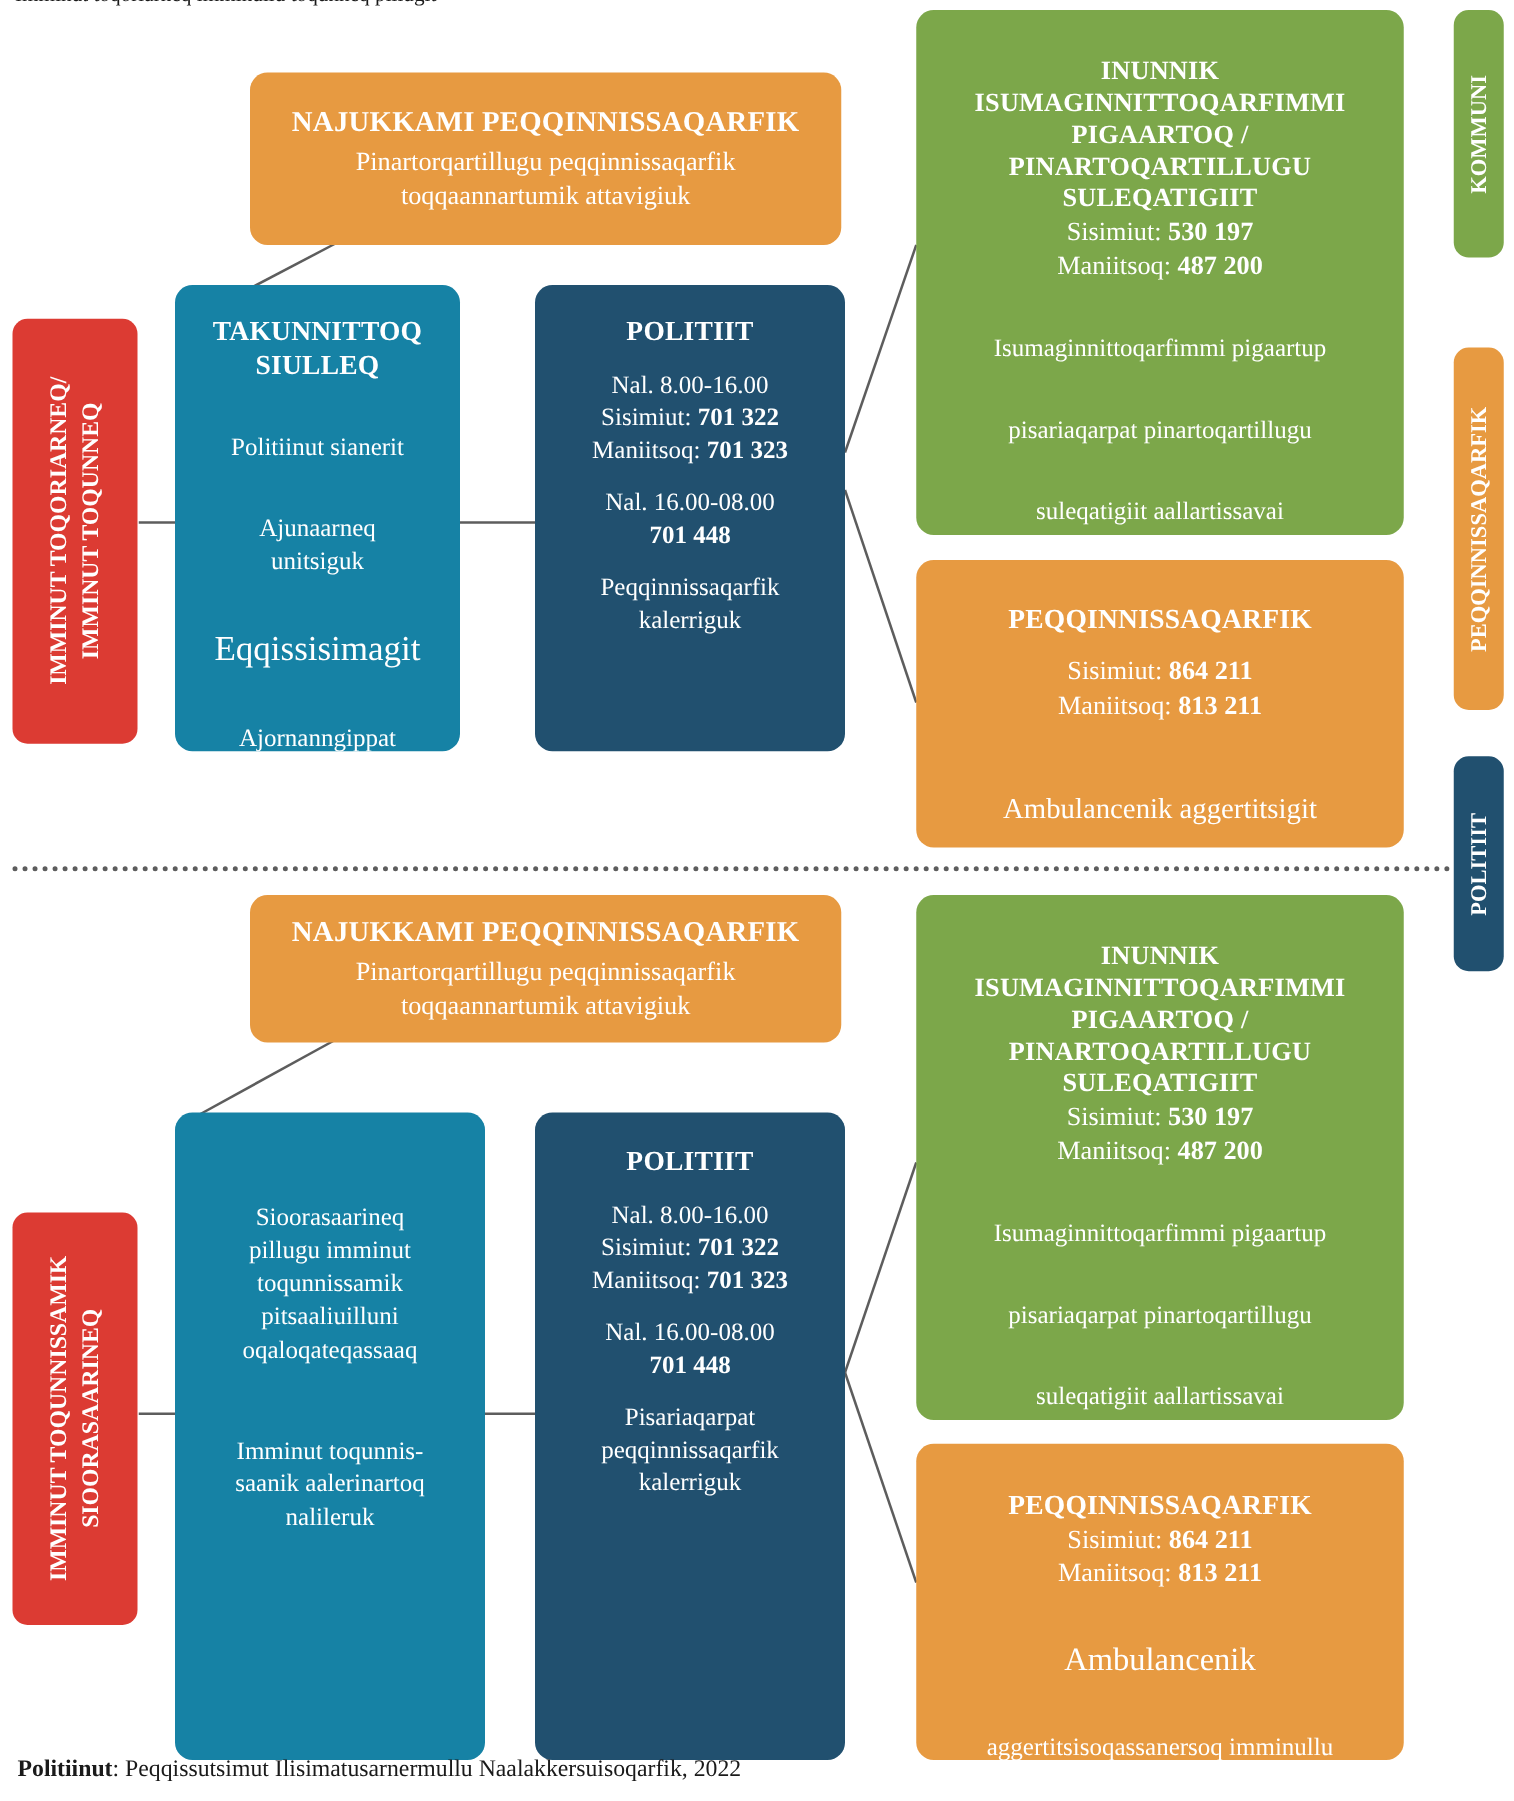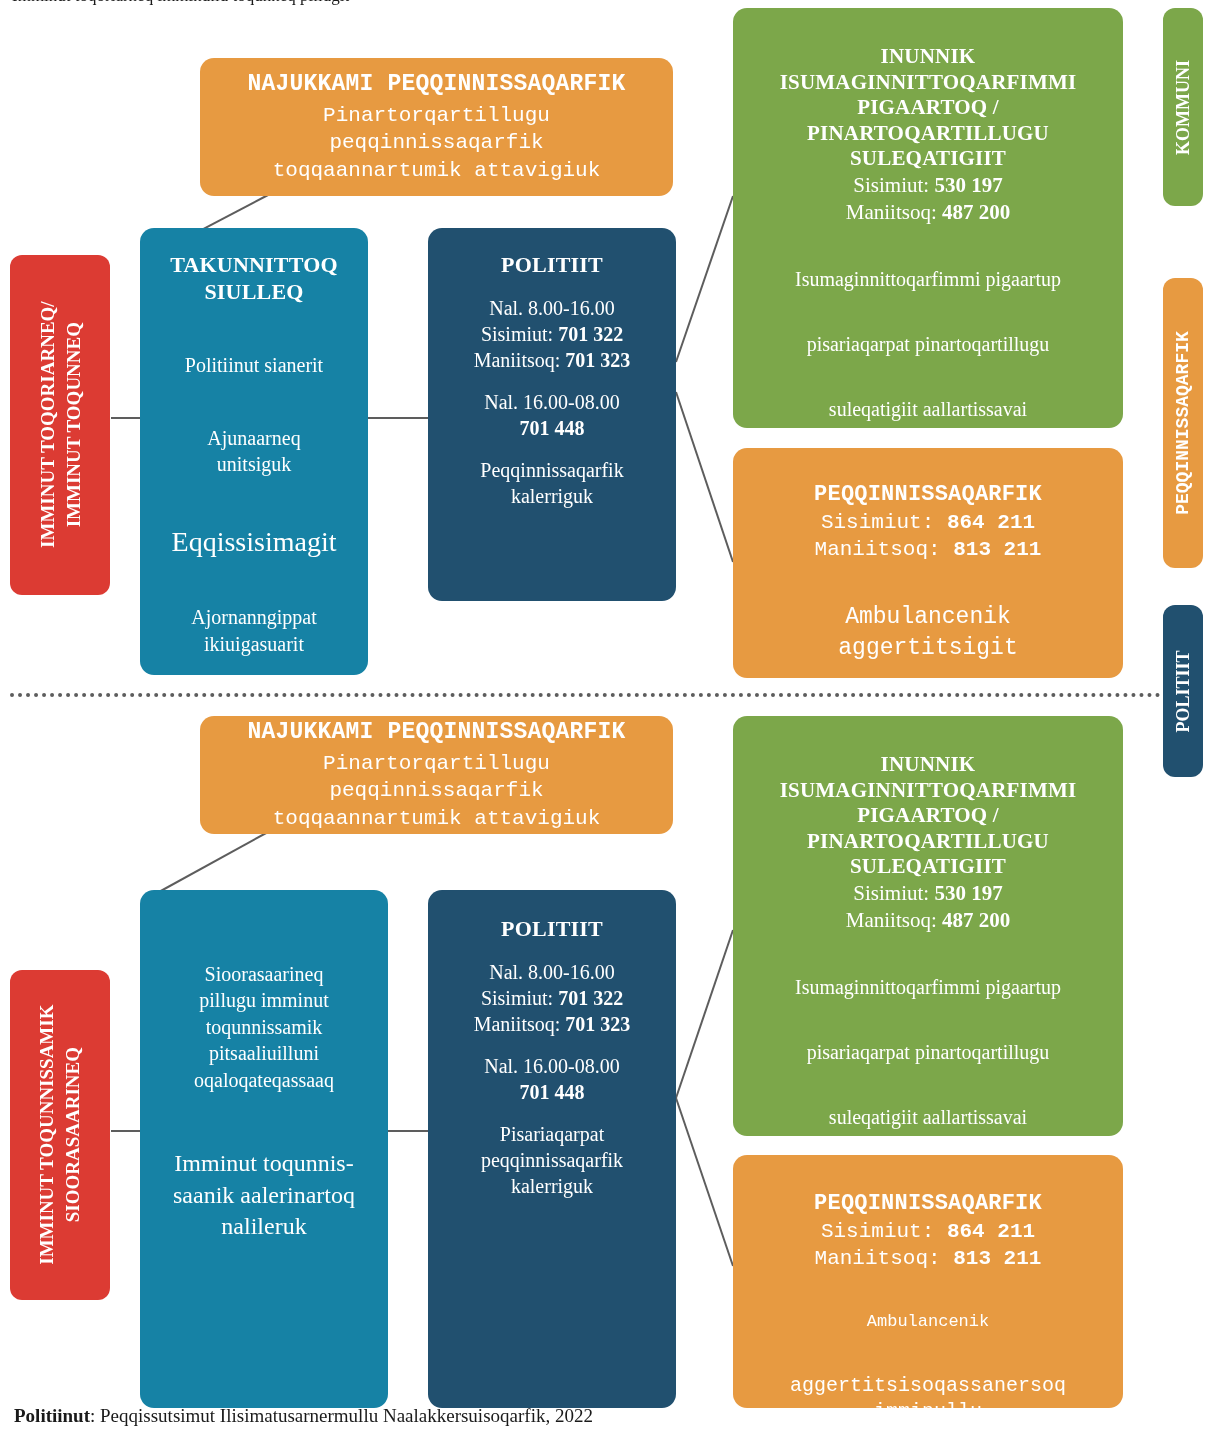--- a/index.html
+++ b/index.html
@@ -29,21 +29,21 @@
     letter-spacing:.2px;
     line-height:1.22;
   }
   .box .line{line-height:1.3;}
   .box .para{line-height:1.32;margin-top:39px;}
   .gap{height:16px;}
   .gap-sm{height:10px;}
 
   
   .c-green{background:#7CA74A;}
-  .c-orange{background:#E79A41;font-family:Liberation Mono, monospace;}
+  .c-orange{background:#E79A41;}
   .c-blue{background:#1682A5;}
   .c-navy{background:#21506F;}
   .c-red{background:#DC3B33;}
 
   b.num{font-weight:bold;}
 
   
   .vbox{
     position:absolute;
     border-radius:12px;
@@ -119,21 +119,21 @@
       <div>IMMINUT TOQUNNEQ</div>
     </div>
   </div>
 
   <div class="box c-orange" style="left:200px;top:58px;width:473px;height:138px;padding:10px 18px;">
     <div class="title" style="font-size:23px;">NAJUKKAMI PEQQINNISSAQARFIK</div>
     <div class="line" style="font-size:21px;margin-top:4px;">Pinartorqartillugu peqqinnissaqarfik</div>
     <div class="line" style="font-size:21px;">toqqaannartumik attavigiuk</div>
   </div>
 
-  <div class="box c-blue" style="left:140px;top:228px;width:228px;height:447px;padding:18px 14px;justify-content:flex-start;">
+  <div class="box c-blue" style="left:140px;top:228px;width:228px;height:373px;padding:18px 14px;justify-content:flex-start;">
     <div class="title" style="font-size:22px;margin-top:6px;">
       <div>TAKUNNITTOQ</div>
       <div>SIULLEQ</div>
     </div>
     <div class="gap"></div>
     <div class="para" style="font-size:20px;">
       <span>Politiinut sianerit</span>
     </div>
     <div class="gap"></div>
     <div class="para" style="font-size:20px;white-space:pre-line;">Ajunaarneq
@@ -217,21 +217,21 @@
   </div>
 
   <div class="box c-blue" style="left:140px;top:890px;width:248px;height:518px;padding:16px 12px;justify-content:flex-start;">
     <div class="gap"></div>
     <div class="para" style="font-size:20px;white-space:pre-line;">Sioorasaarineq
 pillugu imminut
 toqunnissamik
 pitsaaliuilluni
 oqaloqateqassaaq</div>
     <div class="gap"></div>
-    <div class="para" style="font-size:24px;white-space:pre-line;">Imminut toqunnis-
+    <div class="para" style="font-size:20px;white-space:pre-line;">Imminut toqunnis-
 saanik aalerinartoq
 nalileruk</div>
     <div class="gap"></div>
   </div>
 
   <div class="box c-navy" style="left:428px;top:890px;width:248px;height:518px;padding:18px 10px;justify-content:flex-start;">
     <div class="title" style="font-size:22px;margin-top:8px;">POLITIIT</div>
     <div class="gap"></div>
     <div class="line" style="font-size:20px;">Nal. 8.00-16.00</div>
     <div class="line" style="font-size:20px;">
@@ -279,21 +279,21 @@
     <div class="gap"></div>
     <div class="line" style="font-size:21px;">
       <span>Sisimiut:</span>
       <b class="num">864 211</b>
     </div>
     <div class="line" style="font-size:21px;">
       <span>Maniitsoq:</span>
       <b class="num">813 211</b>
     </div>
     <div class="gap"></div>
-    <div class="para" style="font-size:17px;">Ambulancenik</div>
+    <div class="para" style="font-size:26px;">Ambulancenik</div>
     <div class="para" style="font-size:20px;">aggertitsisoqassanersoq imminullu</div>
   </div>
 
   <div class="vbox c-green" style="left:1163px;top:8px;width:40px;height:198px;">
     <div class="vtext" style="font-size:18px;">KOMMUNI</div>
   </div>
 
   <div class="vbox c-orange" style="left:1163px;top:278px;width:40px;height:290px;">
     <div class="vtext" style="font-size:18px;">PEQQINNISSAQARFIK</div>
   </div>

